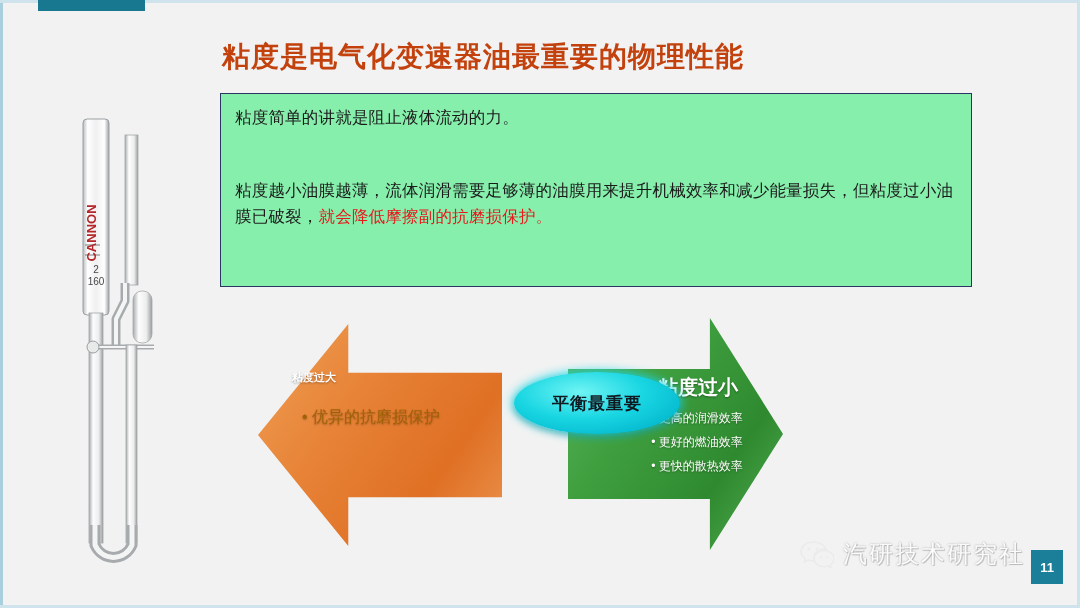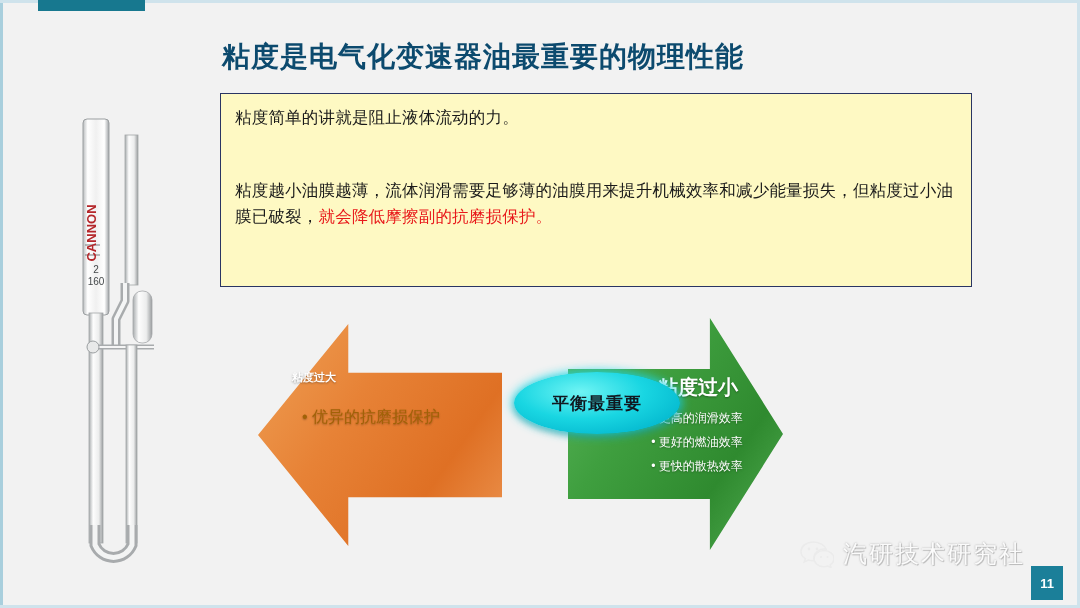--- a/index.html
+++ b/index.html
@@ -54,36 +54,36 @@
   }
 
   
   .title {
     position: absolute;
     left: 222px;
     top: 40px;
     width: 760px;
     font-size: 28px;
     font-weight: bold;
-    color: #0c4a6e;
+    color: #c2410c;
     letter-spacing: 1px;
     line-height: 34px;
     white-space: nowrap;
   }
 
   
   .textbox {
     position: absolute;
     left: 220px;
     top: 93px;
     width: 752px;
     height: 194px;
     box-sizing: border-box;
     border: 1.5px solid #2a3563;
-    background: #fef9c3;
+    background: #86efac;
     padding: 10px 14px 0 14px;
   }
   .tb-para {
     font-size: 16.5px;
     line-height: 26px;
     color: #1a1a1a;
     margin: 0 0 18px 0;
     letter-spacing: 0.2px;
   }
   .tb-para:last-child { margin-bottom: 0; margin-top: 47px; }
@@ -211,21 +211,21 @@
     font-size: 24px;
     letter-spacing: 2px;
     text-shadow: 0 0 2px rgba(120,120,120,0.9),
                  1px 1px 0 rgba(170,170,170,0.8);
   }
 
   
   .page-badge {
     position: absolute;
     left: 1031px;
-    top: 566px;
+    top: 550px;
     width: 32px;
     height: 34px;
     background: #1b7f99;
     color: #ffffff;
     font-size: 13px;
     font-weight: bold;
     display: flex;
     align-items: center;
     justify-content: center;
   }

